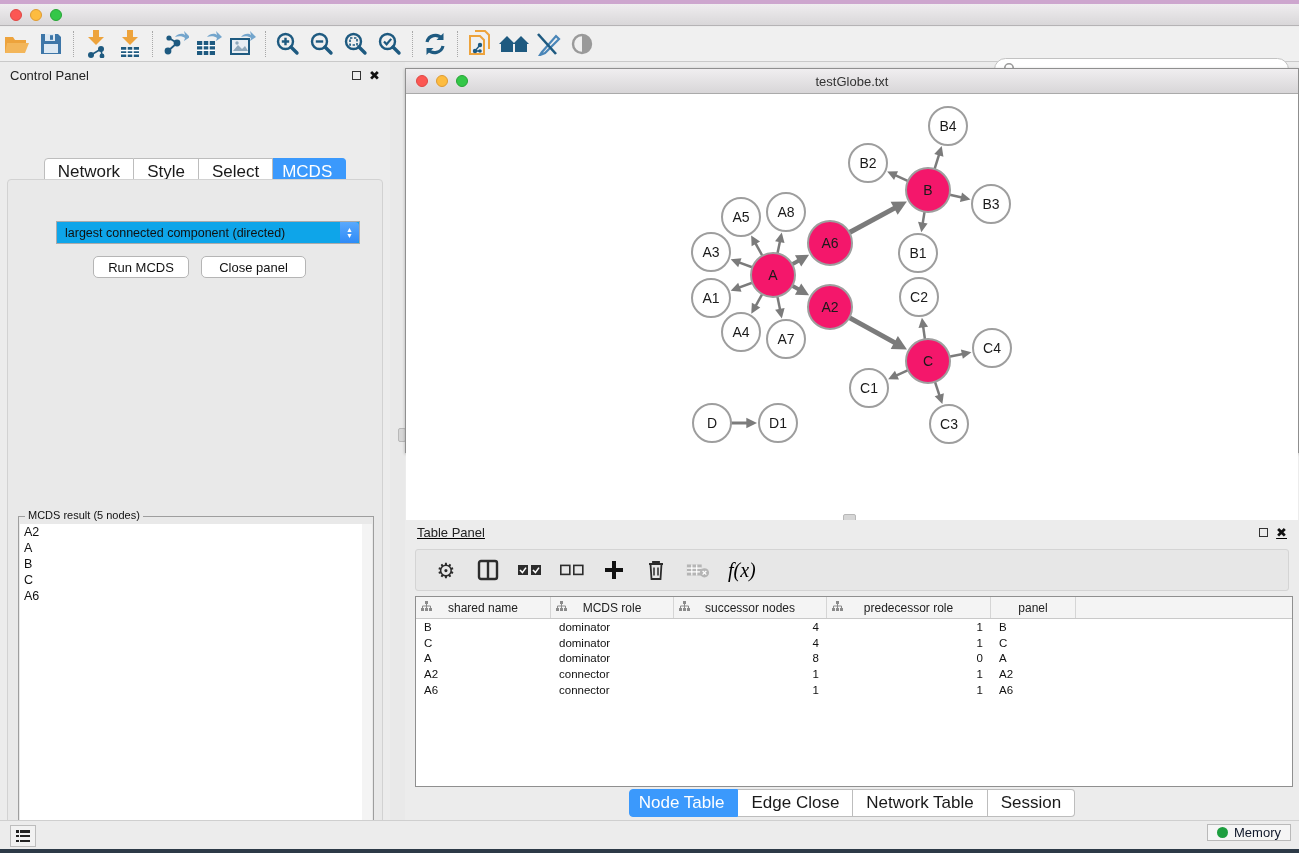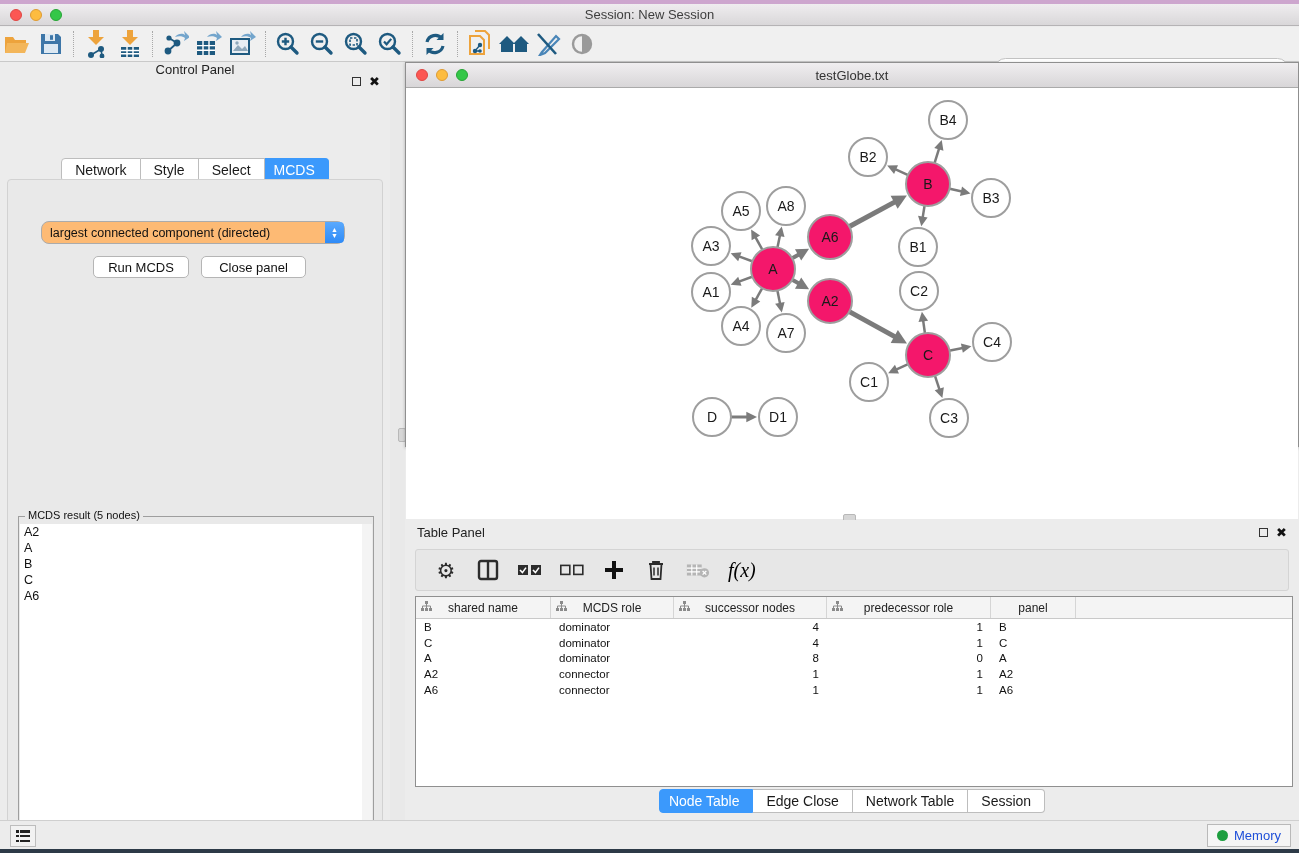--- a/index.html
+++ b/index.html
@@ -24,37 +24,37 @@
     border-bottom:1px solid #c9c9c9; display:flex; align-items:center; }
   .tb-icon { width:34px; height:28px; display:flex; align-items:center; justify-content:center; }
   .tb-sep { width:1px; height:26px; border-left:1px dotted #a8a8a8; margin:0 5px; }
   #search-wrap { position:absolute; right:10px; top:31px; width:295px; height:23px;
     background:#fff; border:1px solid #c2c2c2; border-radius:12px;
     display:flex; align-items:center; padding-left:8px; }
   #search-input { border:none; outline:none; flex:1; height:18px; font-size:12px; background:transparent; }
 
   
   #control-panel { left:0; top:62px; width:390px; height:758px; background:#ececec; }
-  #cp-header { height:26px; display:flex; align-items:center; padding:0 10px;flex-direction:column; }
+  #cp-header { height:26px; display:flex; align-items:center; padding:0 10px; }
   #cp-title { font-size:13px; color:#222; }
   .panel-btns { margin-left:auto; display:flex; gap:8px; align-items:center; }
   .float-box { width:9px; height:9px; border:1.5px solid #333; display:inline-block; }
   .close-x { font-size:13px; font-weight:bold; color:#111; line-height:9px; }
   #cp-tabs { position:absolute; left:0; top:96px; width:390px; display:flex; justify-content:center; }
   .seg-tab { background:#fff; border:1px solid #bdbdbd; border-left:none;
-    font-size:14px; color:#1a1a1a; padding:3px 13px; cursor:default; }
+    font-size:17px; color:#1a1a1a; padding:3px 13px; cursor:default; }
   .seg-tab:first-child { border-left:1px solid #bdbdbd; border-radius:4px 0 0 4px; }
   .seg-tab:last-child { border-radius:0 4px 4px 0; }
   .seg-tab.active { background:#3b99fc; border-color:#3b99fc; color:#fff;padding-left:9px; }
   #cp-content { position:absolute; left:7px; top:117px; width:376px; height:686px;
     background:#e9e9e9; border:1px solid #d2d2d2; border-radius:4px; }
   #opt-label { position:absolute; left:0; top:22px; width:100%; text-align:center;
     font-size:13px; color:#111; }
-  #opt-select { position:absolute; left:33px; top:41px; width:304px; height:23px;
-    background:#fdba74; border:1px solid #ababab; border-radius:8px;
+  #opt-select { position:absolute; left:48px; top:41px; width:304px; height:23px;
+    background:#0ea5e9; border:1px solid #ababab; border-radius:0;
     display:flex; align-items:center; }
   #opt-select-value { flex:1; font-size:12.5px; color:#111; padding-left:8px; white-space:nowrap; }
   #opt-stepper { width:19px; height:100%; background:linear-gradient(#5aa9fd,#2f8bf7);
     border-radius:0 4px 4px 0; display:flex; flex-direction:column;
     align-items:center; justify-content:center; color:#fff; }
   #opt-stepper span { font-size:7px; line-height:6px; }
   .cp-btn { position:absolute; top:76px; height:22px; background:#fff;
     border:1px solid #b5b5b5; border-radius:5px; font-size:13px; color:#111;
     display:flex; align-items:center; justify-content:center; }
   #run-btn { left:85px; width:96px; }
@@ -67,31 +67,31 @@
     background:#fff; overflow:hidden; }
   #result-scroll { position:absolute; right:1px; top:7px; width:10px; height:326px; background:#f4f4f4; }
   .result-item { font-size:12.5px; color:#111; padding:0 4px; line-height:16px; }
 
   
   #v-splitter { left:390px; top:62px; width:15px; height:758px; background:#e9e9e9; }
   #v-grip { left:398px; top:428px; width:8px; height:14px; background:#d6d6d6;
     border:1px solid #b8b8b8; border-radius:2px; }
 
   
-  #net-window { left:405px; top:62px; width:894px; height:385px;
+  #net-window { left:405px; top:68px; width:894px; height:385px;
     border:1px solid #8f8f8f; background:#fff; box-shadow:0 1px 3px rgba(0,0,0,.25); }
   #net-titlebar { height:25px; background:linear-gradient(#f0eef0,#d8d6d8);
     border-bottom:1px solid #aaa; display:flex; align-items:center; position:relative; }
   #net-title { position:absolute; left:0; right:0; text-align:center; font-size:13px; color:#333; }
   #net-canvas { position:relative; width:892px; height:431px; background:#fff; }
   #h-grip { left:843px; top:514px; width:13px; height:8px; background:#d6d6d6;
     border:1px solid #b8b8b8; border-radius:2px; }
 
   
-  #table-panel { left:405px; top:520px; width:894px; height:300px; background:#ececec; }
+  #table-panel { left:405px; top:520px; width:894px; height:300px; background:#ececec;text-decoration:underline; }
   #tp-header { height:25px; display:flex; align-items:center; padding:0 12px; }
   #tp-title { font-size:13px; color:#222; }
   #tp-toolbar { position:absolute; left:10px; top:29px; width:874px; height:42px;
     background:#e7e7e7; border:1px solid #d4d4d4; border-radius:3px;
     display:flex; align-items:center; gap:18px; padding-left:18px; }
   .tpi { display:flex; align-items:center; justify-content:center; width:24px; height:24px; }
   #fx-label { font-family:"Liberation Serif","DejaVu Serif",serif; font-style:italic;
     font-size:20px; color:#000000; }
   #gear-glyph { font-size:21px; color:#2c2c2c; line-height:21px;}
   #data-table { position:absolute; left:10px; top:76px; width:878px; height:191px;
@@ -106,38 +106,37 @@
   #tp-tabs { position:absolute; left:0; top:269px; width:894px; display:flex; justify-content:center; }
 
   
   #status-bar { left:0; top:820px; width:1299px; height:29px; background:#ececec;
     border-top:1px solid #cfcfcf; }
   #menu-toggle-btn { position:absolute; left:10px; top:4px; width:26px; height:22px;
     background:#f2f2f2; border:1px solid #bdbdbd; display:flex; align-items:center; justify-content:center; }
   .list-glyph { width:14px; height:12px; display:flex; flex-direction:column; justify-content:space-between; }
   .list-glyph i { display:block; height:2.5px; background:#222; position:relative; margin-left:4px; }
   .list-glyph i:before { content:""; position:absolute; left:-4px; top:0; width:2.5px; height:2.5px; background:#222; }
-  #memory-btn { position:absolute; right:8px; top:3px; width:84px; height:23px;
+  #memory-btn { position:absolute; right:8px; top:3px; width:84px; height:17px;
     background:#f5f5f5; border:1px solid #b9b9b9; display:flex; align-items:center;
-    justify-content:center; gap:6px; font-size:13px; color:#1d4ed8; }
+    justify-content:center; gap:6px; font-size:13px; color:#0f172a; }
   #memory-dot { width:11px; height:11px; border-radius:50%; background:#1d9e3f; }
   #desktop-strip-bottom { left:0; top:849px; width:1299px; height:4px; background:#2d3a47; }
 
   svg text { font-family:"Liberation Sans","DejaVu Sans",sans-serif; }
 </style>
 </head>
 <body>
 
 <div id="desktop-strip-top" class="abs"></div>
 
 <div id="titlebar" class="abs">
   <span class="traffic tl-red"></span>
   <span class="traffic tl-yellow"></span>
   <span class="traffic tl-green"></span>
-  <span id="titlebar-title">Session: New Session</span>
 </div>
 
 <div id="toolbar" class="abs">
   <div class="tb-icon">
     <svg width="28" height="24" viewBox="0 0 28 24">
         <path d="M2 5h8l2 3h11v3H8L4 21H2z" fill="#eda33c"></path>
         <path d="M4 11h22l-4 10H2z" fill="#f3b65a"></path>
       </svg>
   </div>
   <div class="tb-icon">

